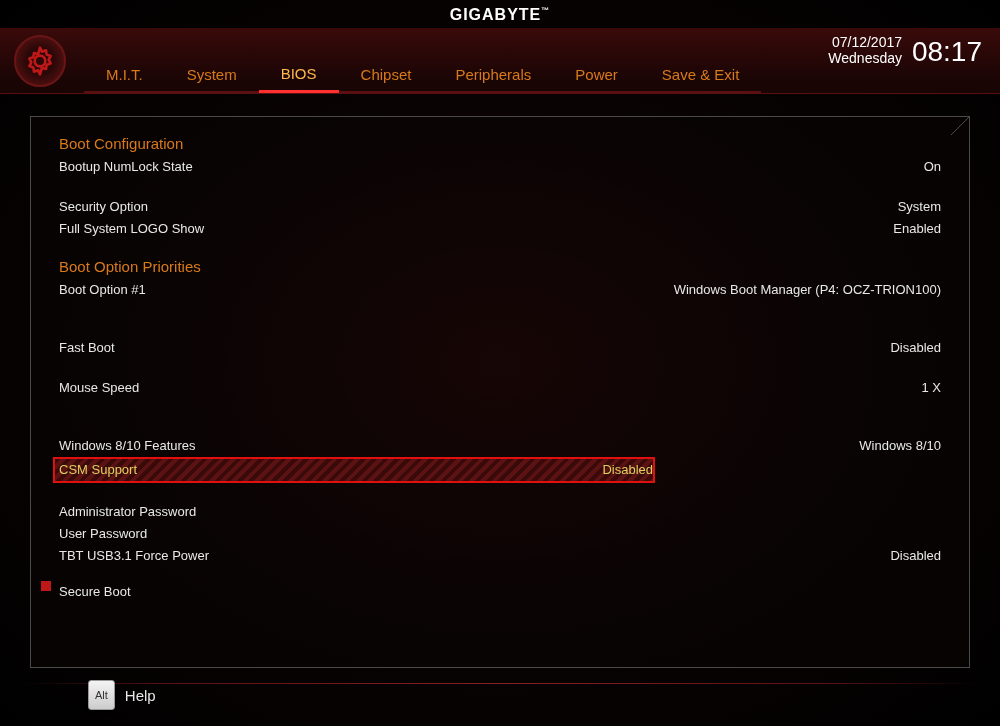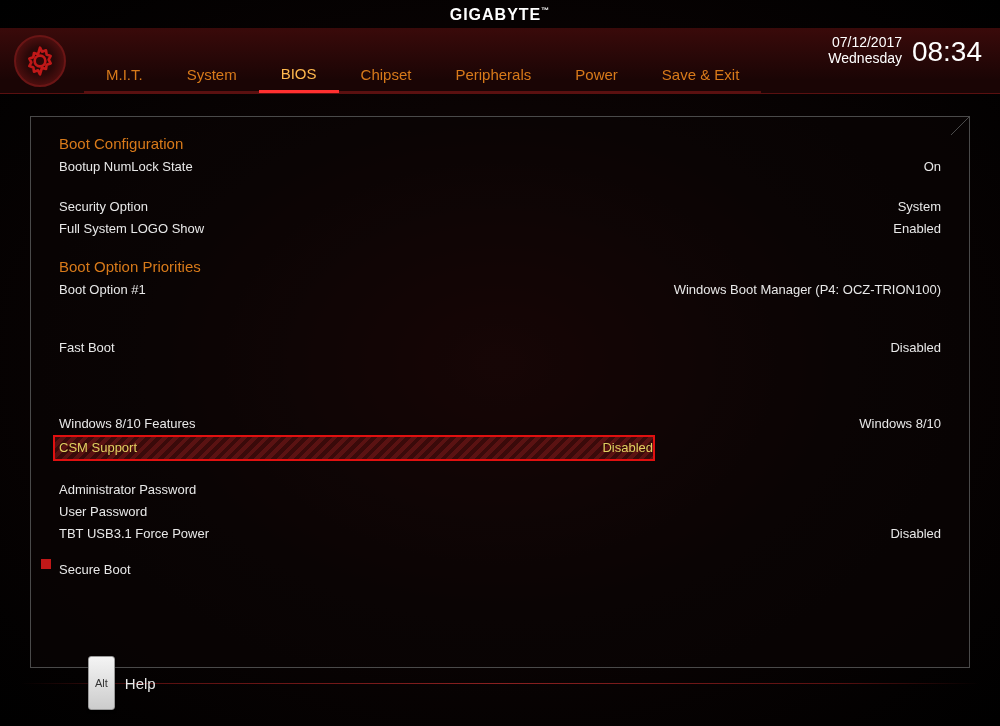--- a/index.html
+++ b/index.html
@@ -138,21 +138,21 @@
   bottom: 16px;
   left: 88px;
   display: flex;
   align-items: center;
   gap: 10px;
 }
 .keycap {
   background: linear-gradient(#f4f4f4,#ccc);
   color: #333;
   font-size: 11px;
-  padding: 20px 6px;
+  padding: 8px 6px;
   border-radius: 3px;
   border: 1px solid #999;
   box-shadow: 0 2px 2px rgba(0,0,0,0.6);
 }
 .footer-label { color: #e8e8e8; font-size: 15px; }
 .footer-line {
   position: absolute;
   bottom: 42px;
   left: 20px;
   right: 20px;
@@ -181,21 +181,21 @@
     <div class="tab">Chipset</div>
     <div class="tab">Peripherals</div>
     <div class="tab">Power</div>
     <div class="tab">Save &amp; Exit</div>
   </div>
   <div class="datetime">
     <span class="dt-left">
       <div class="date">07/12/2017</div>
       <div class="day">Wednesday</div>
     </span>
-    <span class="time">08:34</span>
+    <span class="time">08:17</span>
   </div>
 </div>
 
 <div class="panel">
   <div class="section-title">Boot Configuration</div>
   <div class="row">
     <div class="label">Bootup NumLock State</div>
     <div class="value">On</div>
   </div>
   <div class="spacer"></div>
@@ -213,20 +213,24 @@
     <div class="label">Boot Option #1</div>
     <div class="value">Windows Boot Manager (P4: OCZ-TRION100)</div>
   </div>
   <div class="spacer"></div>
   <div class="spacer"></div>
   <div class="row">
     <div class="label">Fast Boot</div>
     <div class="value">Disabled</div>
   </div>
   <div class="spacer"></div>
+  <div class="row">
+    <div class="label">Mouse Speed</div>
+    <div class="value">1 X</div>
+  </div>
   <div class="spacer"></div>
   <div class="spacer"></div>
   <div class="row">
     <div class="label">Windows 8/10 Features</div>
     <div class="value">Windows 8/10</div>
   </div>
   <div class="row highlighted">
     <div class="label">CSM Support</div>
     <div class="value">Disabled</div>
   </div>

